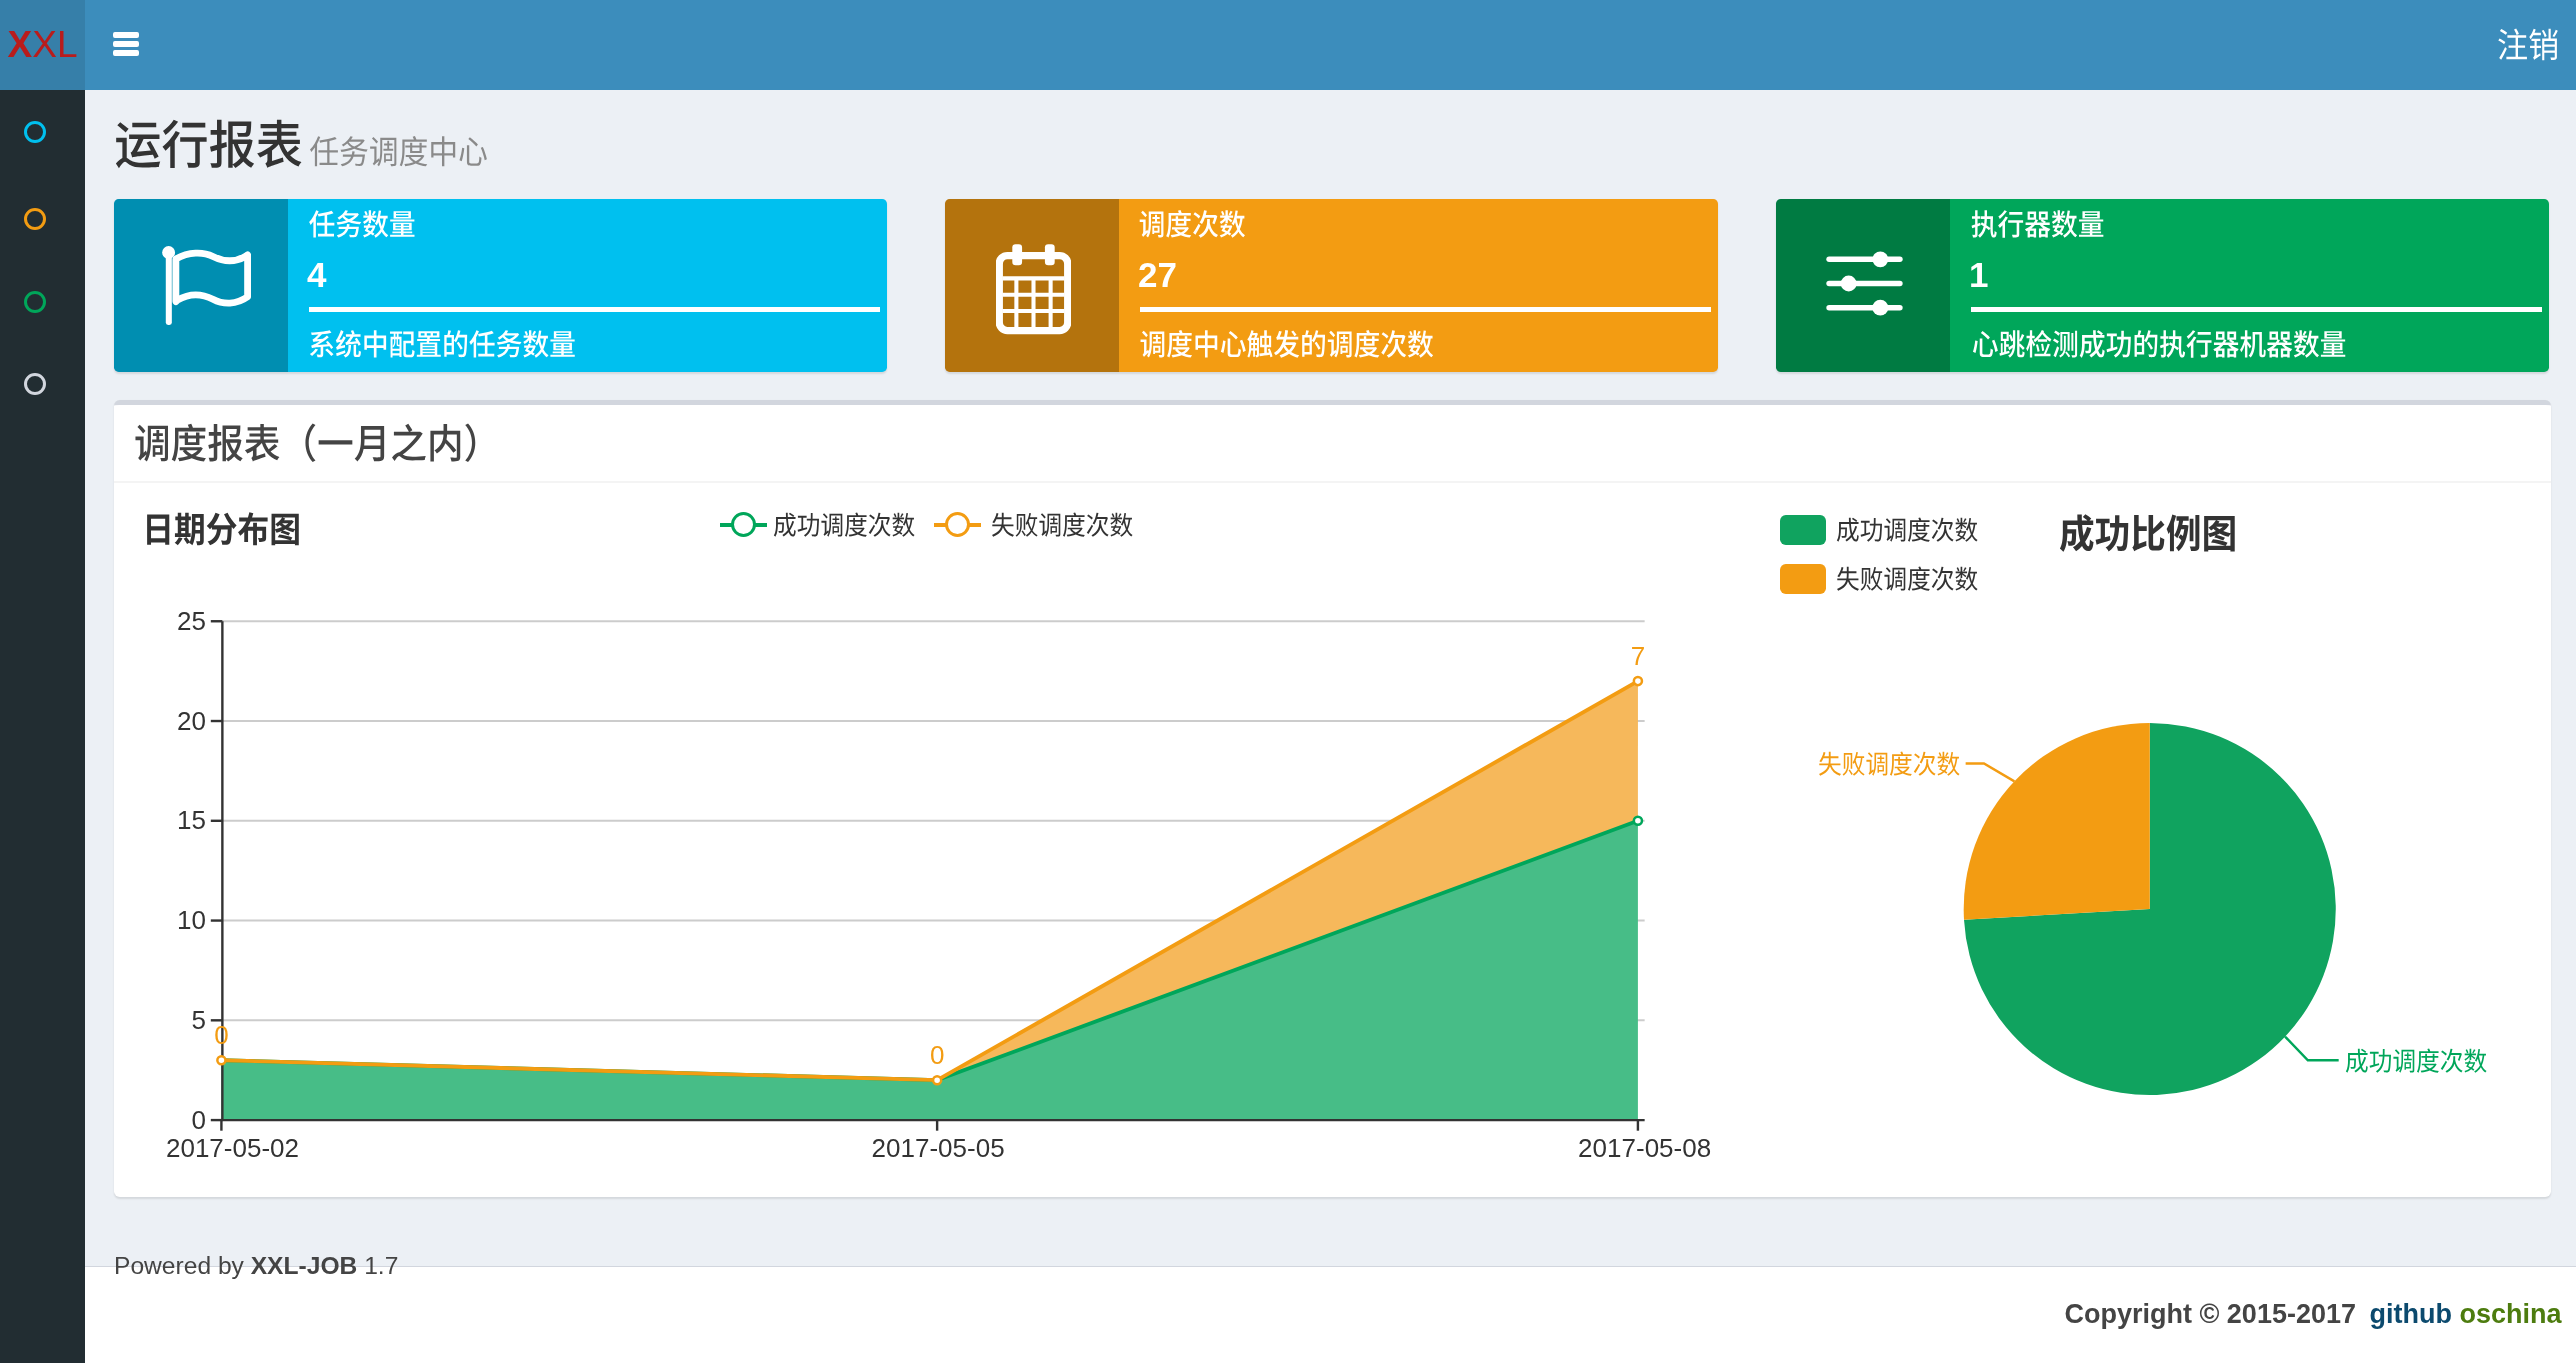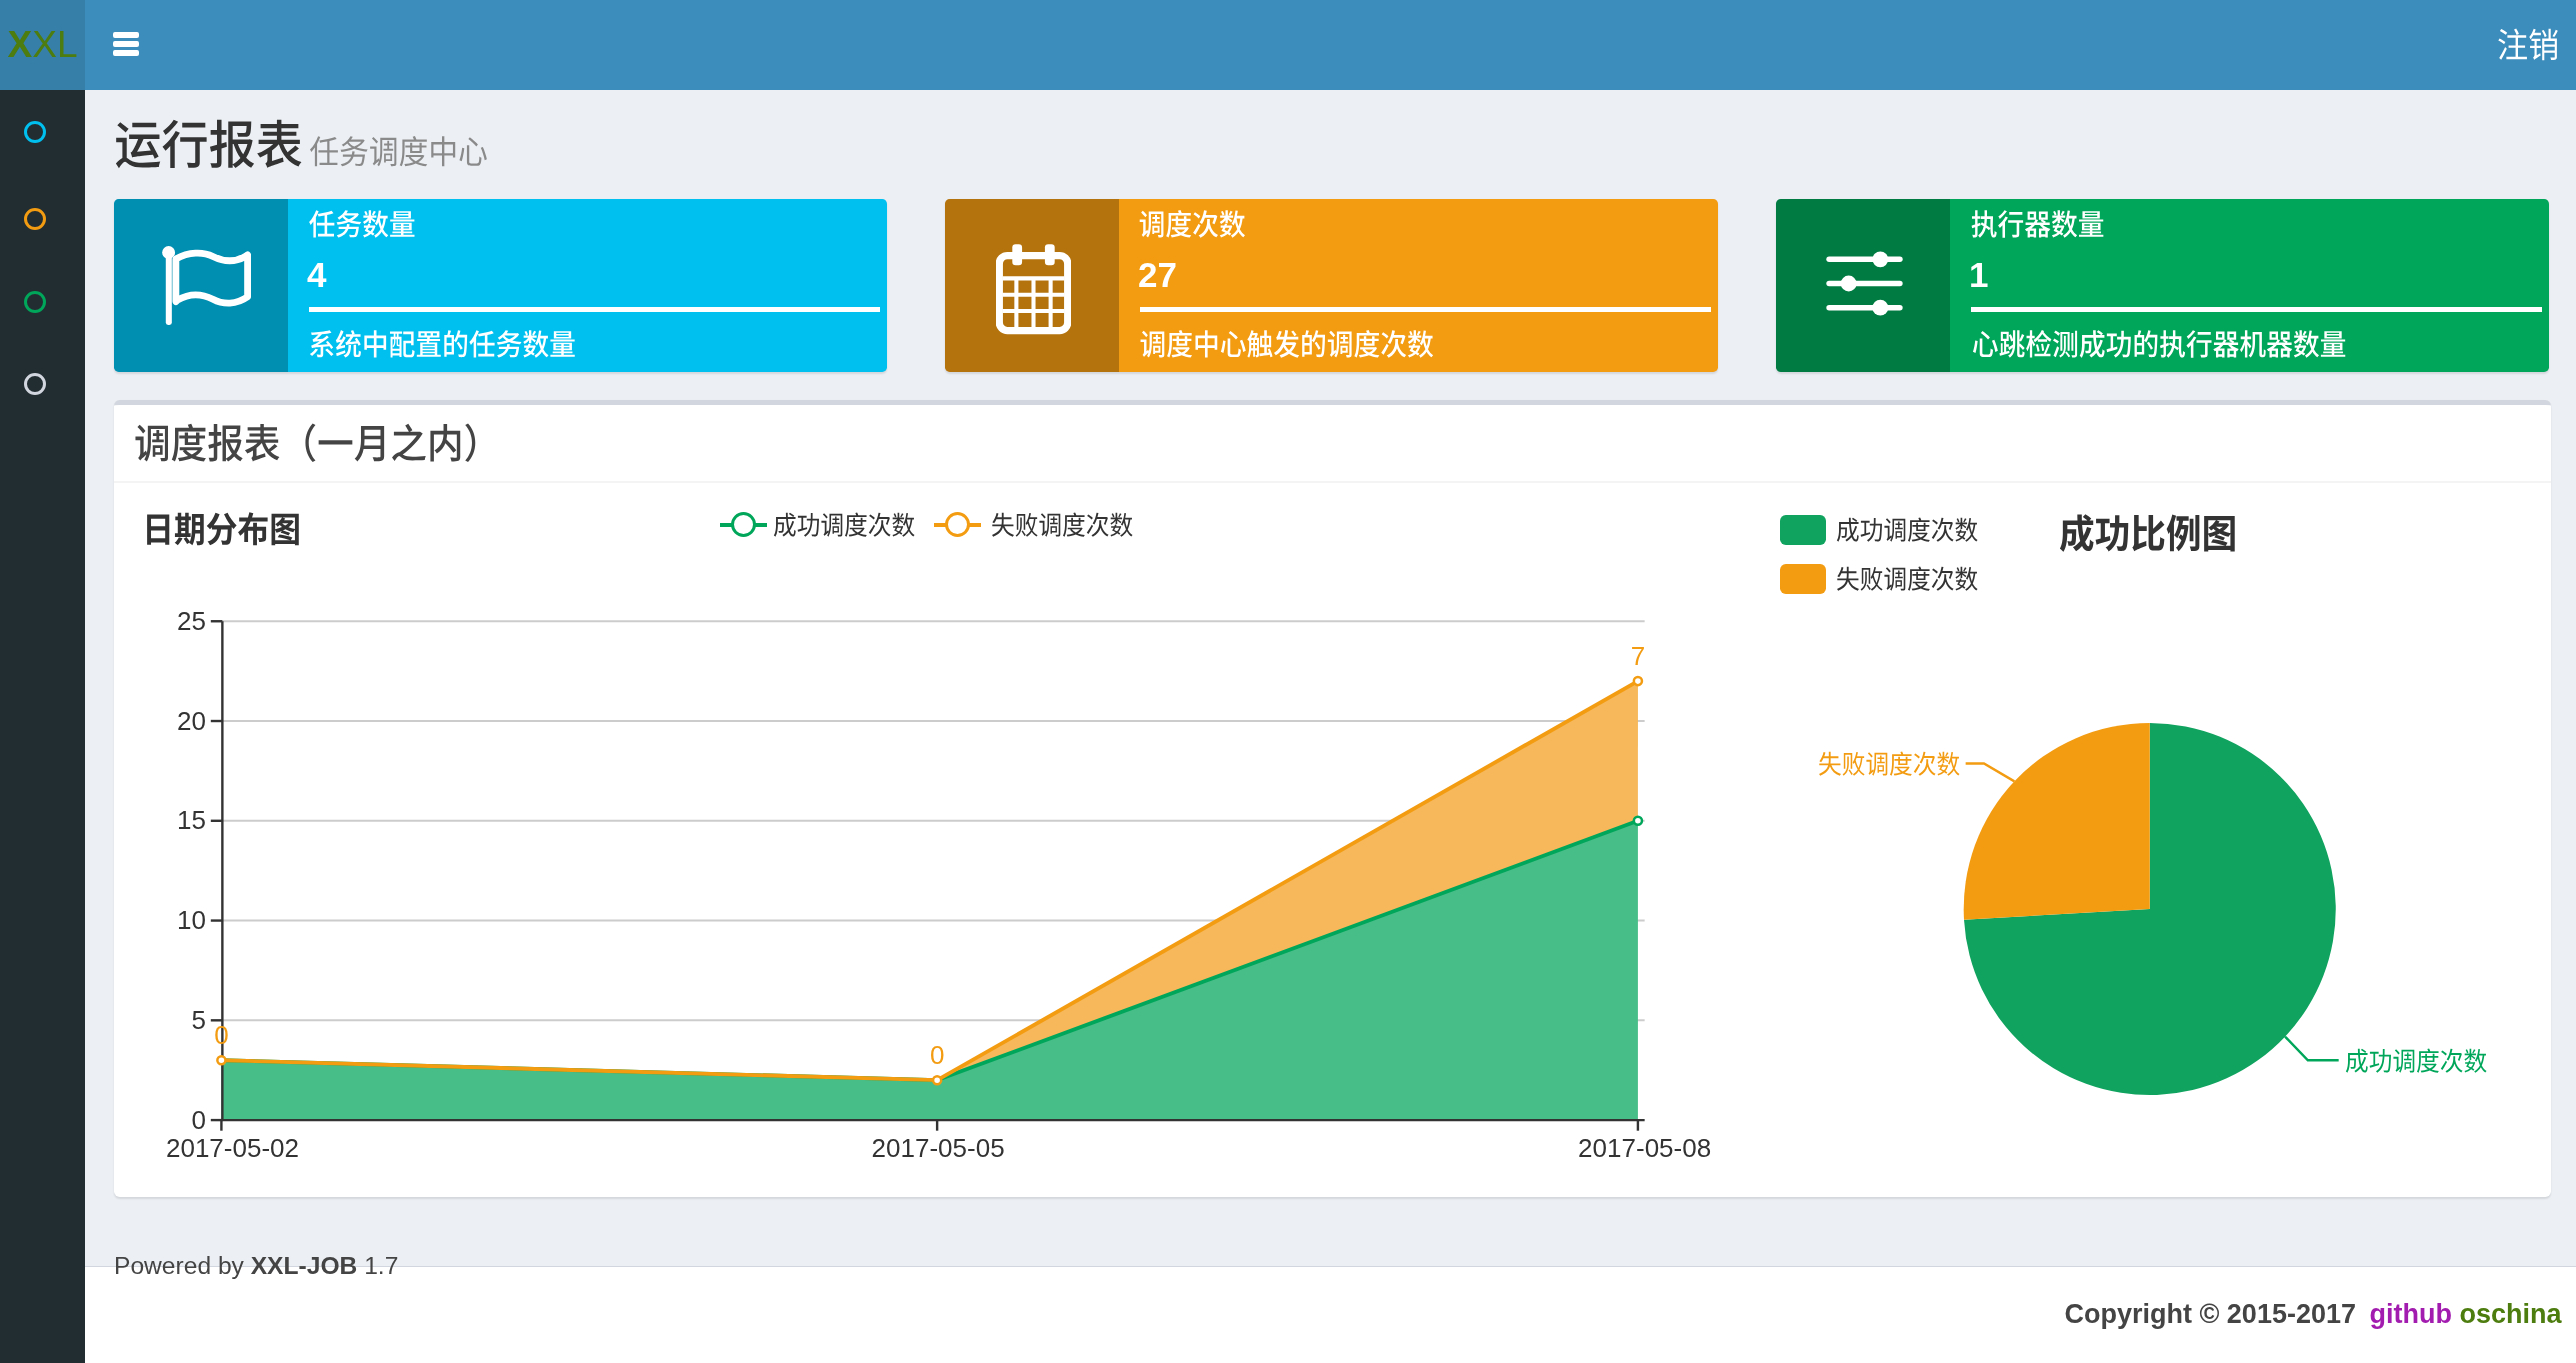--- a/index.html
+++ b/index.html
@@ -1,20 +1,20 @@
 <!DOCTYPE html>
 <html><head><meta charset="utf-8"><style>
 html,body{margin:0;padding:0;width:2576px;height:1363px;overflow:hidden;background:#ecf0f5;
 font-family:"Liberation Sans",sans-serif;}
 .abs{position:absolute;}
 </style></head><body>
 <div class="abs" style="left:0;top:0;width:85px;height:1363px;background:#222d32"></div>
 <div class="abs" style="left:85px;top:0;width:2491px;height:90px;background:#3c8dbc"></div>
 <div class="abs" style="left:0;top:0;width:85px;height:90px;background:#367fa9"></div>
-<div class="abs" style="left:0;top:0;width:85px;height:90px;line-height:90px;text-align:center;color:#4d7c0f;font-size:37px"><b>X</b>XL</div>
+<div class="abs" style="left:0;top:0;width:85px;height:90px;line-height:90px;text-align:center;color:#b91c1c;font-size:37px"><b>X</b>XL</div>
 <div class="abs" style="left:113px;top:32px;width:25.5px;height:6px;background:#fff;border-radius:1.9px"></div>
 <div class="abs" style="left:113px;top:41px;width:25.5px;height:6px;background:#fff;border-radius:1.9px"></div>
 <div class="abs" style="left:113px;top:50px;width:25.5px;height:6px;background:#fff;border-radius:1.9px"></div>
 <svg style="position:absolute;left:2497px;top:20.4px;overflow:visible" width="68" height="50" viewBox="0 0 71 52">
     <g transform="translate(0,39.00) scale(0.032500,-0.035750)" fill="#fff">
       <g transform="translate(0,0)">
         <path d="M94 774C159 743 242 695 284 662L327 724C284 755 200 800 136 828ZM42 497C105 467 187 420 227 388L269 451C227 482 144 526 83 553ZM71 -18 134 -69C194 24 263 150 316 255L262 305C204 191 125 59 71 -18ZM548 819C582 767 617 697 631 653L704 682C689 726 651 793 616 844ZM334 649V578H597V352H372V281H597V23H302V-49H962V23H675V281H902V352H675V578H938V649Z"></path>
       </g>
       <g transform="translate(1000,0)">
         <path d="M438 777C477 719 518 641 533 592L596 624C579 674 537 749 497 805ZM887 812C862 753 817 671 783 622L840 595C875 643 919 717 953 783ZM178 837C148 745 97 657 37 597C50 582 69 545 75 530C107 563 137 604 164 649H410V720H203C218 752 232 785 243 818ZM62 344V275H206V77C206 34 175 6 158 -4C170 -19 188 -50 194 -67C209 -51 236 -34 404 60C399 75 392 104 390 124L275 64V275H415V344H275V479H393V547H106V479H206V344ZM520 312H855V203H520ZM520 377V484H855V377ZM656 841V554H452V-80H520V139H855V15C855 1 850 -3 836 -3C821 -4 770 -4 714 -3C725 -21 734 -52 737 -71C813 -71 860 -71 887 -58C915 -47 924 -25 924 14V555L855 554H726V841Z"></path>
@@ -520,13 +520,13 @@
       <g transform="translate(4000,0)">
         <path d="M57 717C125 679 210 619 250 578L298 639C256 680 170 735 102 771ZM42 73 111 21C173 111 249 227 308 329L250 379C185 270 100 146 42 73ZM454 840C422 680 366 524 289 426C309 417 346 396 361 384C401 441 437 514 468 596H837C818 527 787 451 763 403C781 395 811 380 827 371C862 440 906 546 932 644L877 674L862 670H493C509 720 523 772 534 825ZM569 547V485C569 342 547 124 240 -26C259 -39 285 -66 297 -84C494 15 581 143 620 265C676 105 766 -12 911 -73C921 -53 944 -22 961 -7C787 56 692 210 647 411C648 437 649 461 649 484V547Z"></path>
       </g>
       <g transform="translate(5000,0)">
         <path d="M443 821C425 782 393 723 368 688L417 664C443 697 477 747 506 793ZM88 793C114 751 141 696 150 661L207 686C198 722 171 776 143 815ZM410 260C387 208 355 164 317 126C279 145 240 164 203 180C217 204 233 231 247 260ZM110 153C159 134 214 109 264 83C200 37 123 5 41 -14C54 -28 70 -54 77 -72C169 -47 254 -8 326 50C359 30 389 11 412 -6L460 43C437 59 408 77 375 95C428 152 470 222 495 309L454 326L442 323H278L300 375L233 387C226 367 216 345 206 323H70V260H175C154 220 131 183 110 153ZM257 841V654H50V592H234C186 527 109 465 39 435C54 421 71 395 80 378C141 411 207 467 257 526V404H327V540C375 505 436 458 461 435L503 489C479 506 391 562 342 592H531V654H327V841ZM629 832C604 656 559 488 481 383C497 373 526 349 538 337C564 374 586 418 606 467C628 369 657 278 694 199C638 104 560 31 451 -22C465 -37 486 -67 493 -83C595 -28 672 41 731 129C781 44 843 -24 921 -71C933 -52 955 -26 972 -12C888 33 822 106 771 198C824 301 858 426 880 576H948V646H663C677 702 689 761 698 821ZM809 576C793 461 769 361 733 276C695 366 667 468 648 576Z"></path>
       </g>
     </g>
   </svg>
 <div class="abs" style="left:85px;top:1266px;width:2491px;height:97px;background:#fff;border-top:1.9px solid #d2d6de;box-sizing:border-box"></div>
 <div class="abs" style="left:114px;top:1252px;font-size:24.6px;color:#444">Powered by <b>XXL-JOB</b> 1.7</div>
-<div class="abs" style="right:14.5px;top:1299px;font-size:27px;color:#444;font-weight:700">Copyright © 2015-2017 <span style="color:#a21caf">github</span> <span style="color:#4d7c0f">oschina</span></div>
+<div class="abs" style="right:14.5px;top:1299px;font-size:27px;color:#444;font-weight:700">Copyright © 2015-2017 <span style="color:#0c4a6e">github</span> <span style="color:#4d7c0f">oschina</span></div>
 
 </body></html>

